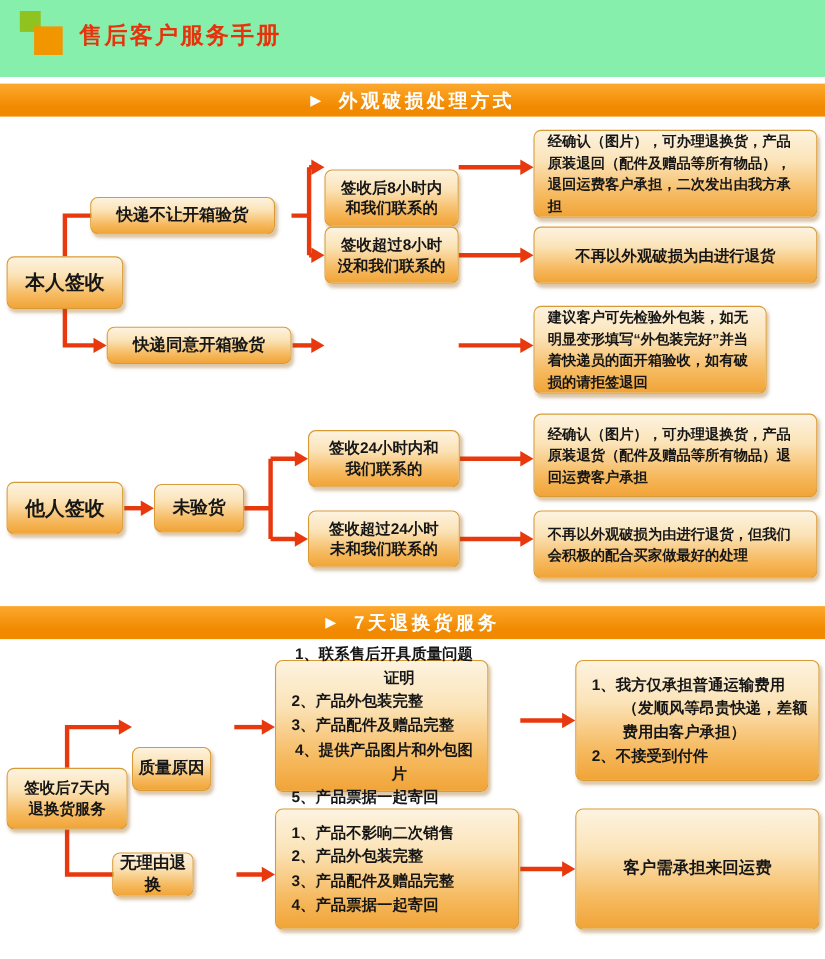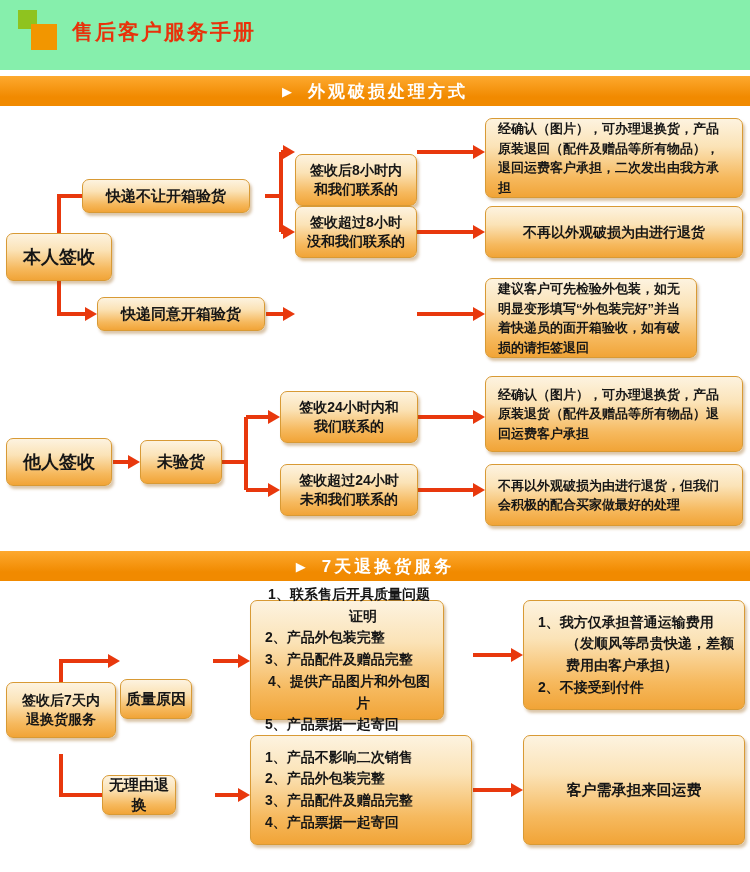--- a/index.html
+++ b/index.html
@@ -121,21 +121,21 @@
   <div class="node" style="left:280px;top:464px;width:138px;height:52px;font-size:14px;">签收超过24小时
 未和我们联系的</div>
   <div class="node para" style="left:485px;top:376px;width:258px;height:76px;font-size:13px;">经确认（图片），可办理退换货，产品原装退货（配件及赠品等所有物品）退回运费客户承担</div>
   <div class="node para" style="left:485px;top:464px;width:258px;height:62px;font-size:13px;">不再以外观破损为由进行退货，但我们会积极的配合买家做最好的处理</div>
 
   <div class="banner" style="top:551px;">
     <span class="play">▶</span>
     <span>7天退换货服务</span>
   </div>
 
-  <div class="node" style="left:6px;top:682px;width:110px;height:56px;font-size:14px;">签收后7天内
+  <div class="node" style="left:6px;top:698px;width:110px;height:56px;font-size:14px;">签收后7天内
 退换货服务</div>
   <div class="node" style="left:120px;top:641px;width:72px;height:40px;font-size:15px;margin-top:38px;">质量原因</div>
   <div class="node" style="left:102px;top:775px;width:74px;height:40px;font-size:15px;">无理由退换</div>
 
   <div class="node list" style="left:250px;top:600px;width:194px;height:120px;font-size:14px;text-align:center;">
     <div class="hang">1、联系售后开具质量问题证明</div>
     <div class="hang">2、产品外包装完整</div>
     <div class="hang">3、产品配件及赠品完整</div>
     <div class="hang">4、提供产品图片和外包图片</div>
     <div class="hang">5、产品票据一起寄回</div>

